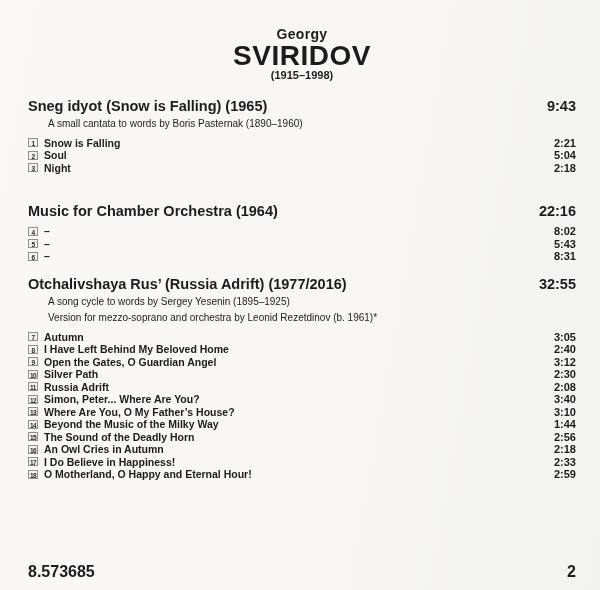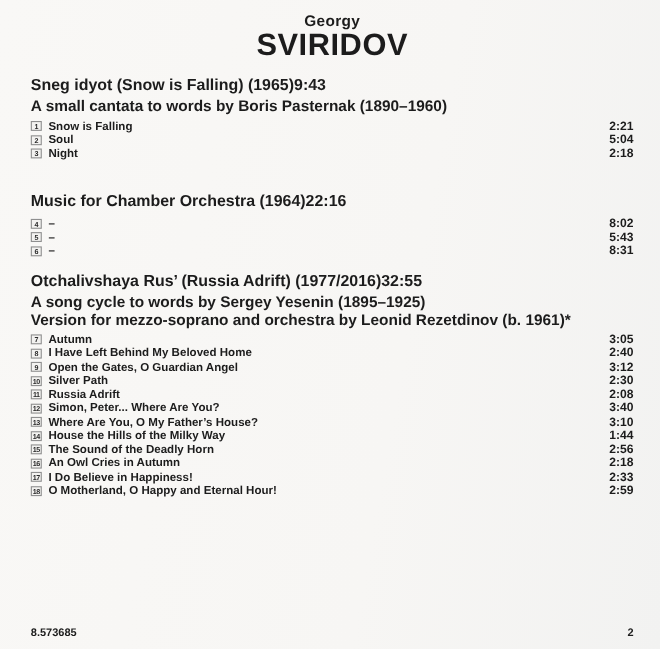--- a/index.html
+++ b/index.html
@@ -8,52 +8,53 @@
     width:600px;height:590px;
     margin:0 auto;
     background:linear-gradient(100deg,#f9f8f6 0%,#f7f6f4 60%,#f2f2f1 100%);
     font-family:"Liberation Sans", sans-serif;
     color:#1c1c1c;
     overflow:hidden;
     box-sizing:border-box;
   }
   .content{padding:0 24px 0 28px;}
   
-  .hdr{text-align:center;padding-top:11px;}
+  .hdr{text-align:center;padding-top:26px;}
   .hdr-first{font-size:14px;font-weight:bold;line-height:16px;letter-spacing:.3px;}
   .hdr-last{font-size:28px;font-weight:bold;line-height:27px;letter-spacing:.5px;}
   .hdr-dates{font-size:11px;font-weight:bold;line-height:13px;}
   
   .section{margin-top:29px;}
   .section.tight{margin-top:13px;}
-  .shead{display:flex;align-items:baseline;
+  .shead{display:flex;justify-content:space-between;align-items:baseline;
          font-weight:bold;font-size:14.5px;line-height:17px;}
-  .ssub{font-weight:bold;font-size:14px;line-height:14.5px;margin-top:2px;}
+  .ssub{font-weight:normal;font-size:10px;line-height:14.5px;margin-top:2px;margin-left:20px;}
   .tracks{margin-top:5px;}
   .track{display:flex;align-items:center;height:12.5px;font-size:10.5px;font-weight:bold;justify-content:space-between;}
   .tno{flex:0 0 auto;display:inline-block;width:10px;height:9px;margin-right:6px;
        border:1px solid #8f8f8f;background:#f3f2f0;color:#2a2a2a;
        font-size:6.5px;font-weight:bold;line-height:9px;text-align:center;
        letter-spacing:-.5px;box-sizing:border-box;}
   .ttl{flex:0 1 auto;white-space:nowrap;}
   .ttm{margin-left:auto;font-size:11px;}
   
   .footer{position:absolute;left:28px;right:24px;bottom:9px;
           display:flex;justify-content:space-between;
-          font-weight:bold;font-size:10px;}
+          font-weight:bold;font-size:16px;}
 </style>
 </head>
 <body>
 
 <div class="page">
   <div class="content">
 
     <div class="hdr">
       <div class="hdr-first">Georgy</div>
       <div class="hdr-last">SVIRIDOV</div>
+      <div class="hdr-dates">(1915–1998)</div>
     </div>
 
     <section class="section" style="margin-top:16px;">
       <div class="shead">
         <span>Sneg idyot (Snow is Falling) (1965)</span>
         <span>9:43</span>
       </div>
       <div class="ssub">A small cantata to words by Boris Pasternak (1890–1960)</div>
       <div class="tracks">
         <div class="track">
@@ -136,21 +137,21 @@
           <span class="ttl">Simon, Peter... Where Are You?</span>
           <span class="ttm">3:40</span>
         </div>
         <div class="track">
           <span class="tno">13</span>
           <span class="ttl">Where Are You, O My Father’s House?</span>
           <span class="ttm">3:10</span>
         </div>
         <div class="track">
           <span class="tno">14</span>
-          <span class="ttl">House the Hills of the Milky Way</span>
+          <span class="ttl">Beyond the Music of the Milky Way</span>
           <span class="ttm">1:44</span>
         </div>
         <div class="track">
           <span class="tno">15</span>
           <span class="ttl">The Sound of the Deadly Horn</span>
           <span class="ttm">2:56</span>
         </div>
         <div class="track">
           <span class="tno">16</span>
           <span class="ttl">An Owl Cries in Autumn</span>

